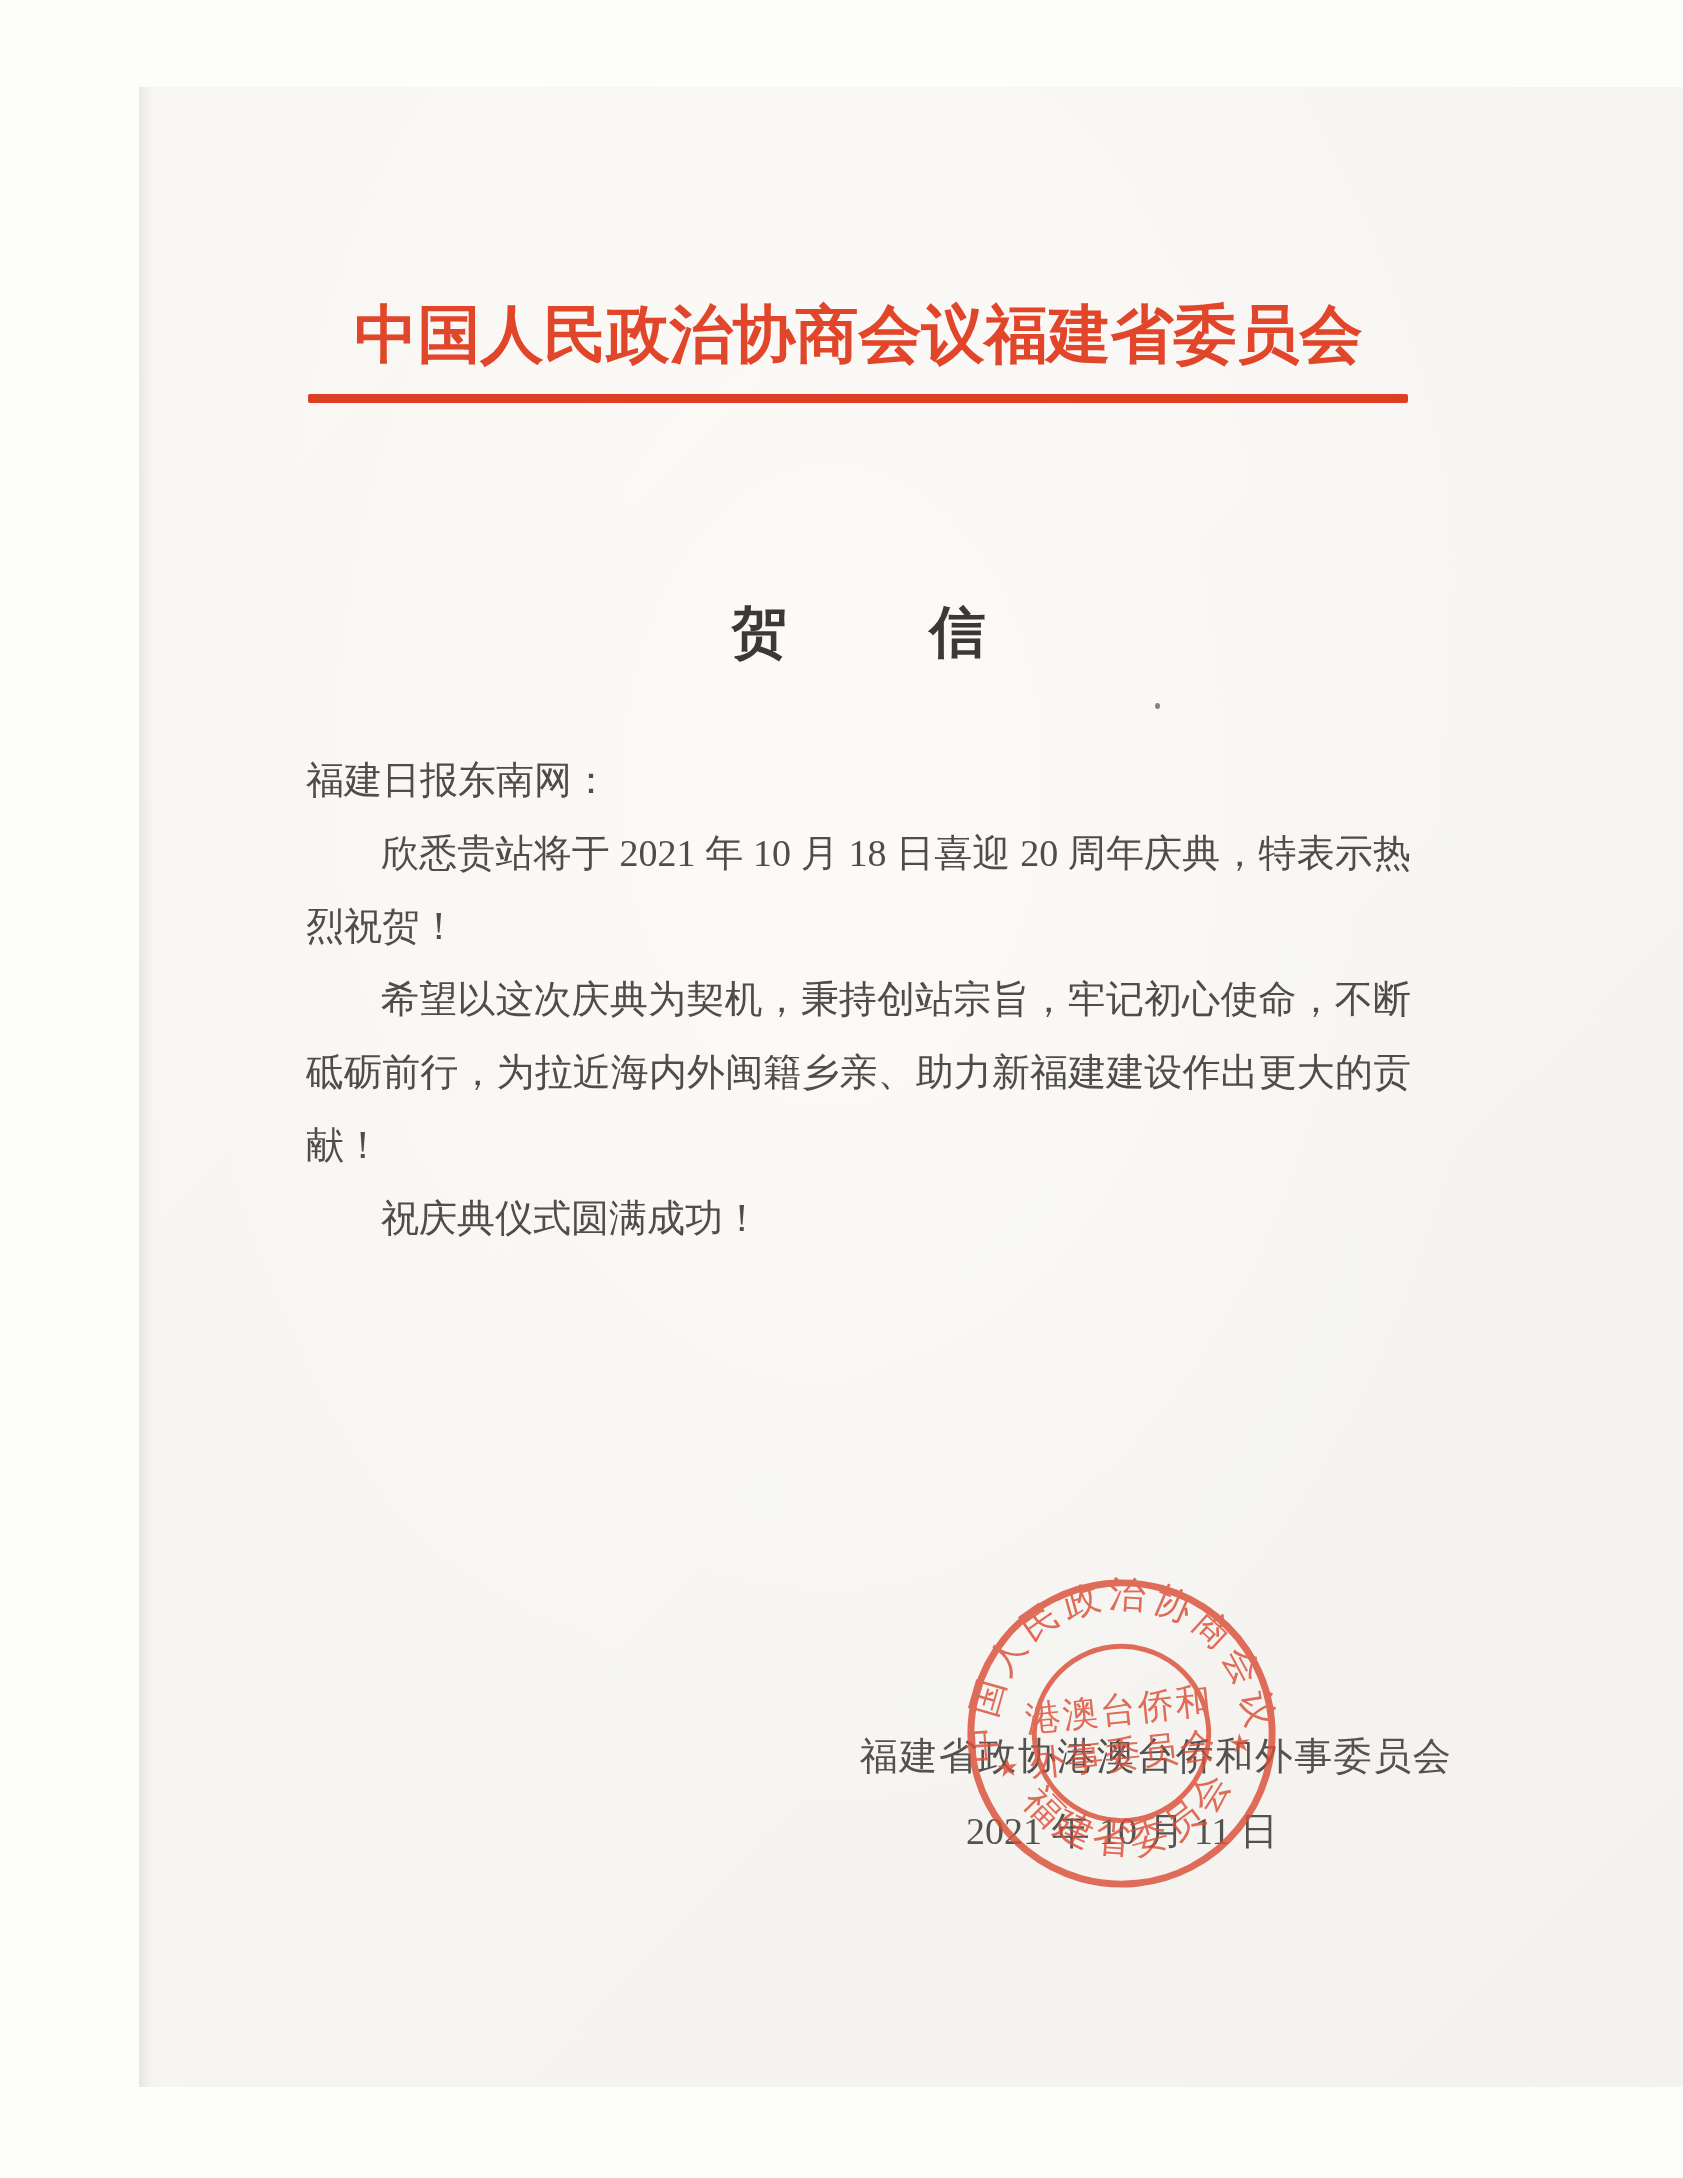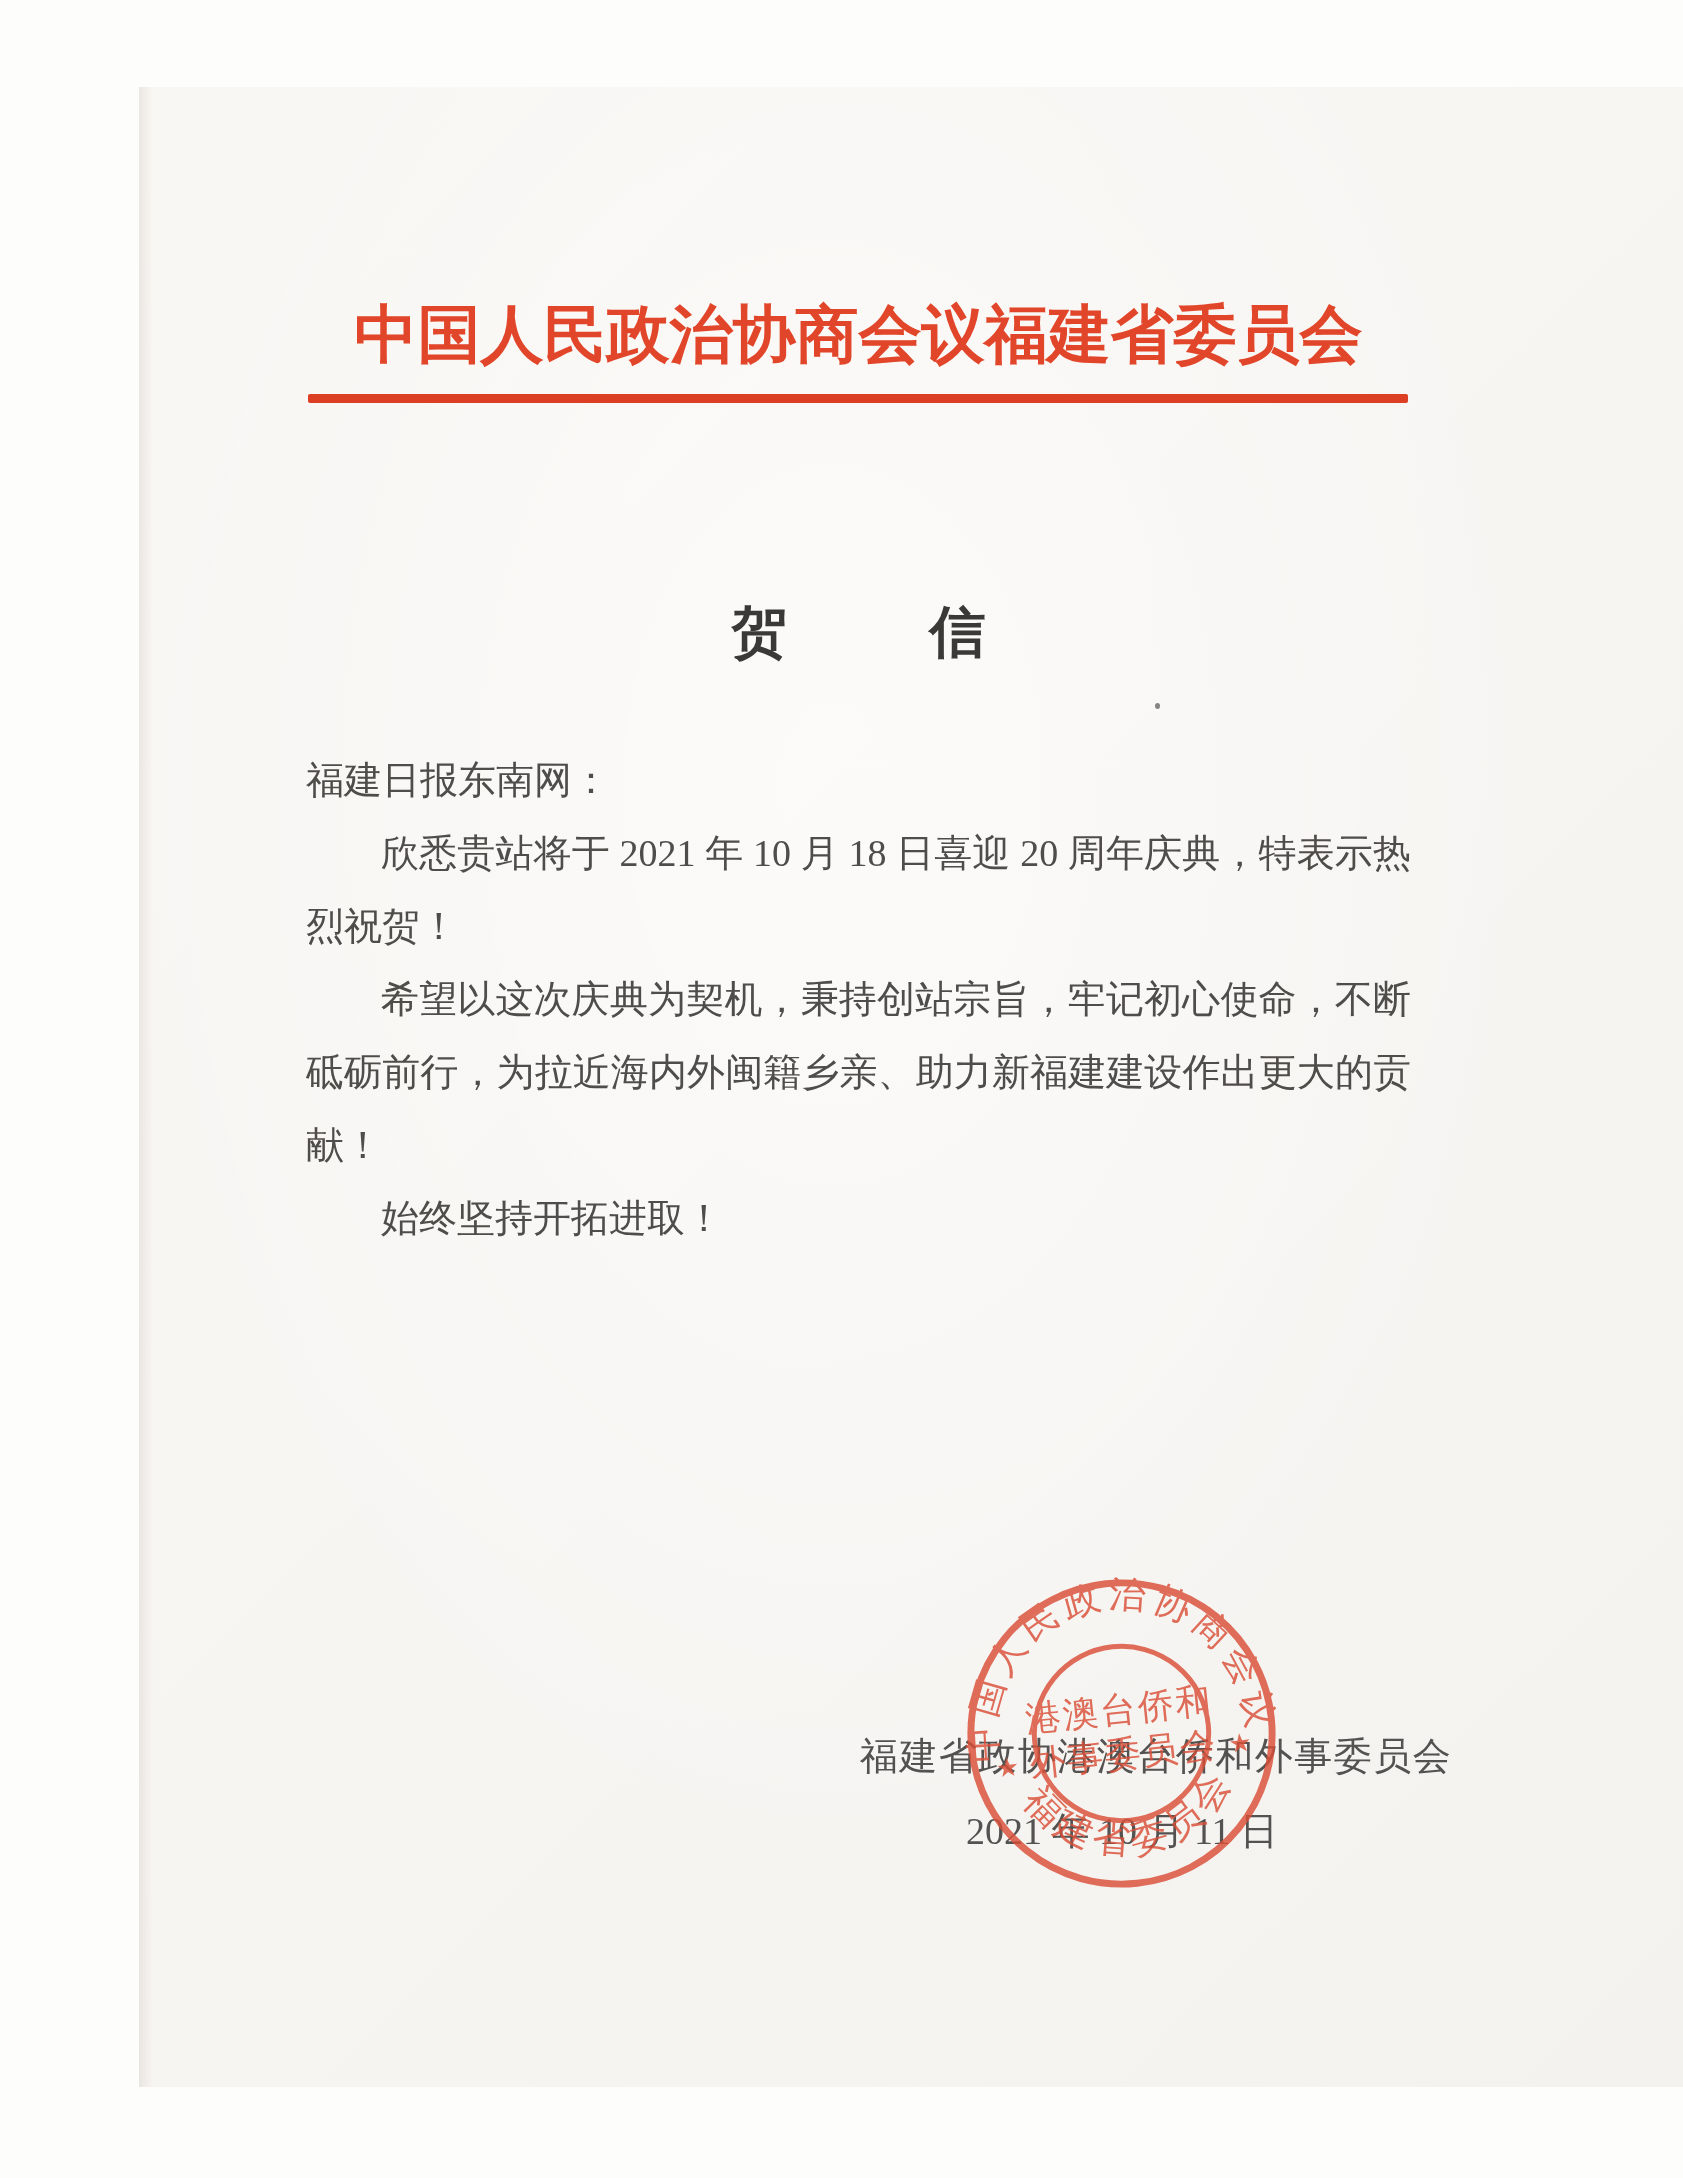--- a/index.html
+++ b/index.html
@@ -72,21 +72,21 @@
   <div class="content">
     <div class="column">
       <div class="letterhead">中国人民政治协商会议福建省委员会</div>
       <div class="rule"></div>
       <h1 class="doc-title">贺信</h1>
 
       <div class="body-text">
         <p>福建日报东南网：</p>
         <p class="indent">欣悉贵站将于 2021 年 10 月 18 日喜迎 20 周年庆典，特表示热烈祝贺！</p>
         <p class="indent">希望以这次庆典为契机，秉持创站宗旨，牢记初心使命，不断砥砺前行，为拉近海内外闽籍乡亲、助力新福建建设作出更大的贡献！</p>
-        <p class="indent">始终坚持开拓进取！</p>
+        <p class="indent">祝庆典仪式圆满成功！</p>
       </div>
     </div>
 
     <div class="speck"></div>
 
     <div class="signature">福建省政协港澳台侨和外事委员会</div>
     <div class="date">2021 年 10 月 11 日</div>
 
     <svg class="seal" viewBox="0 0 330 330">
       <defs>

